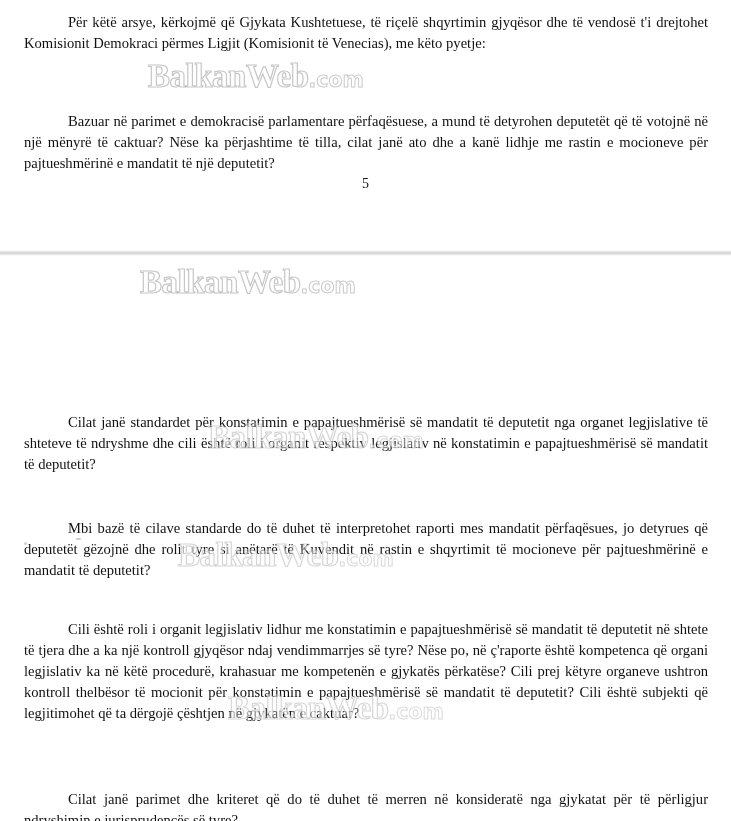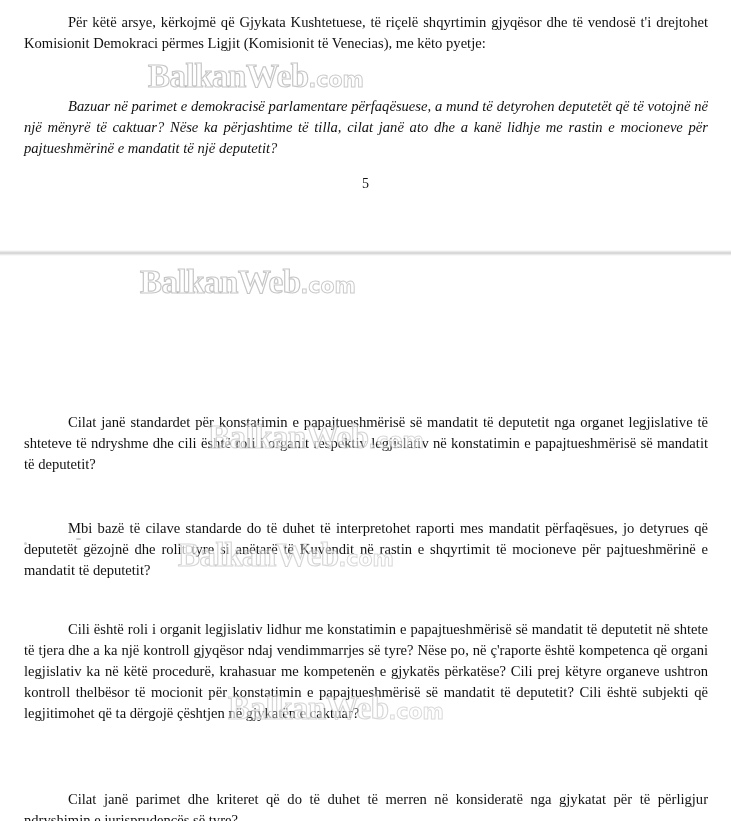--- a/index.html
+++ b/index.html
@@ -117,21 +117,21 @@
 <body>
 
 <div class="page">
 
   <div class="page-top">
 
     <div class="t-block" style="top: 12px;">
       <p class="para">Për këtë arsye, kërkojmë që Gjykata Kushtetuese, të riçelë shqyrtimin gjyqësor dhe të vendosë t'i drejtohet Komisionit Demokraci përmes Ligjit (Komisionit të Venecias), me këto pyetje:</p>
     </div>
 
-    <div class="t-block" style="top: 96px; font-style: italic;">
+    <div class="t-block" style="top: 111px;">
       <p class="para">Bazuar në parimet e demokracisë parlamentare përfaqësuese, a mund të detyrohen deputetët që të votojnë në një mënyrë të caktuar? Nëse ka përjashtime të tilla, cilat janë ato dhe a kanë lidhje me rastin e mocioneve për pajtueshmërinë e mandatit të një deputetit?</p>
     </div>
 
     <div class="page-number">5</div>
 
     <div class="wm wm-1">
       <span class="main">BalkanWeb</span><span class="dotcom">.com</span>
     </div>
 
   </div>

